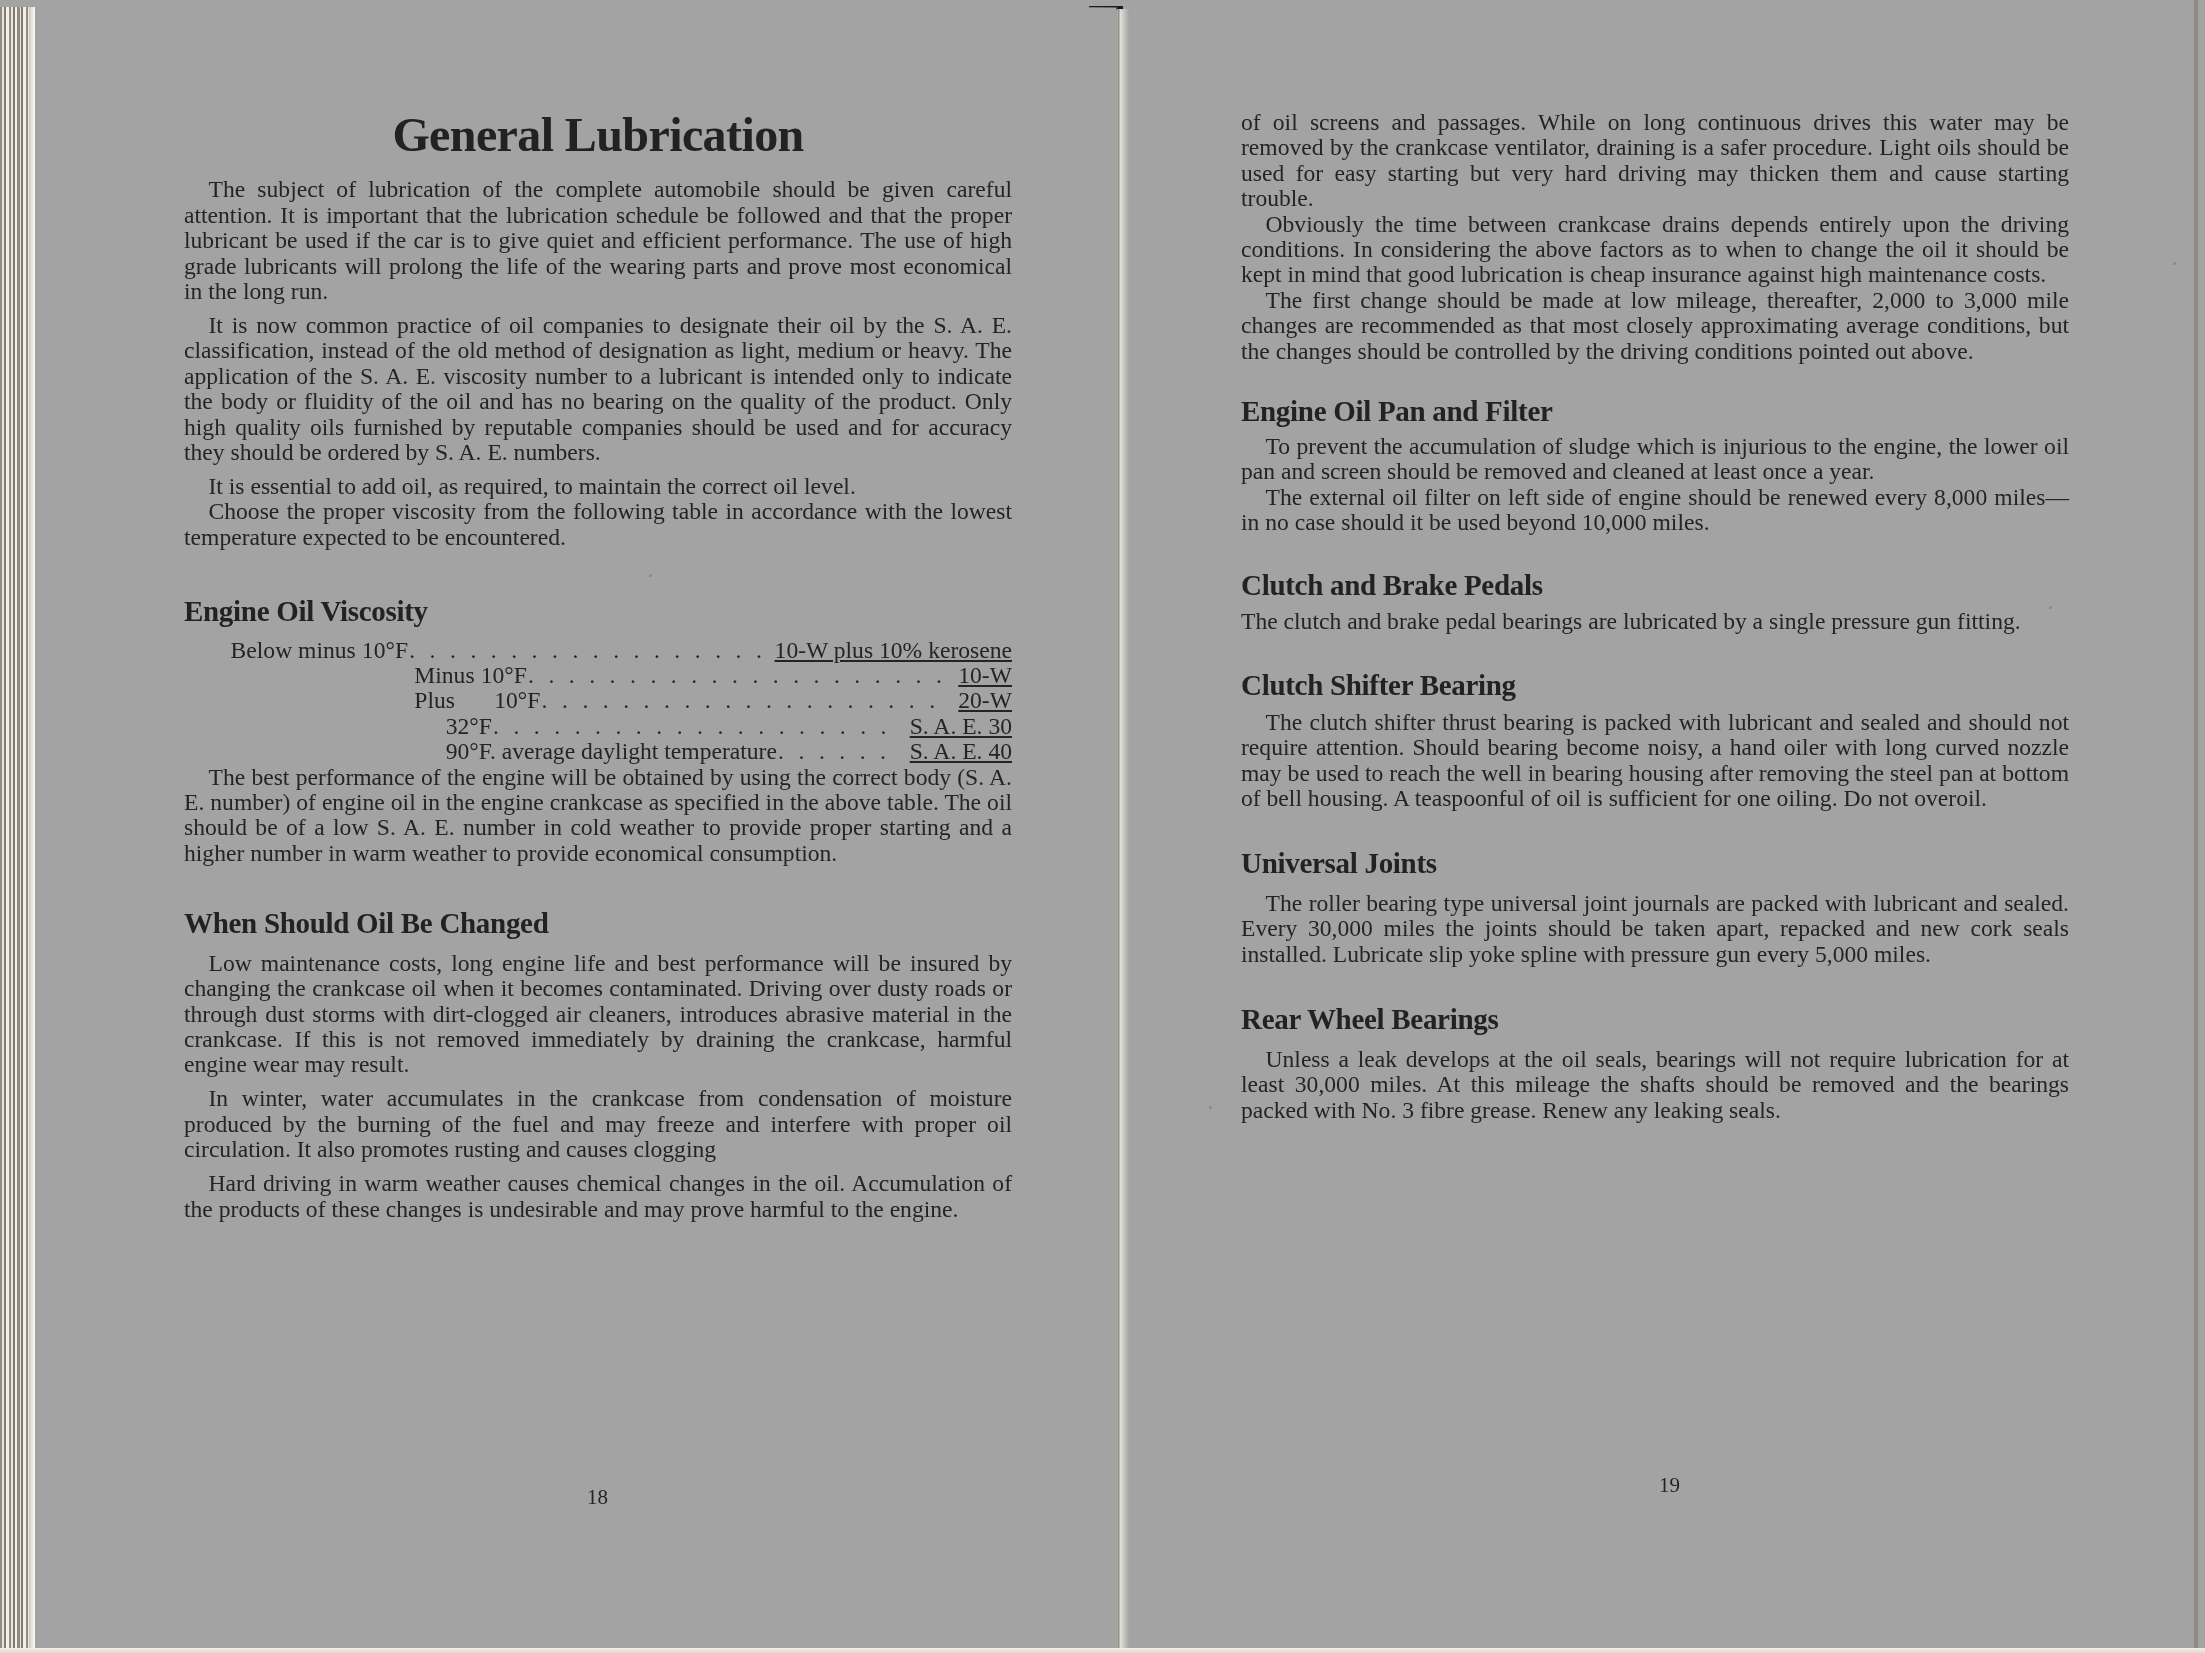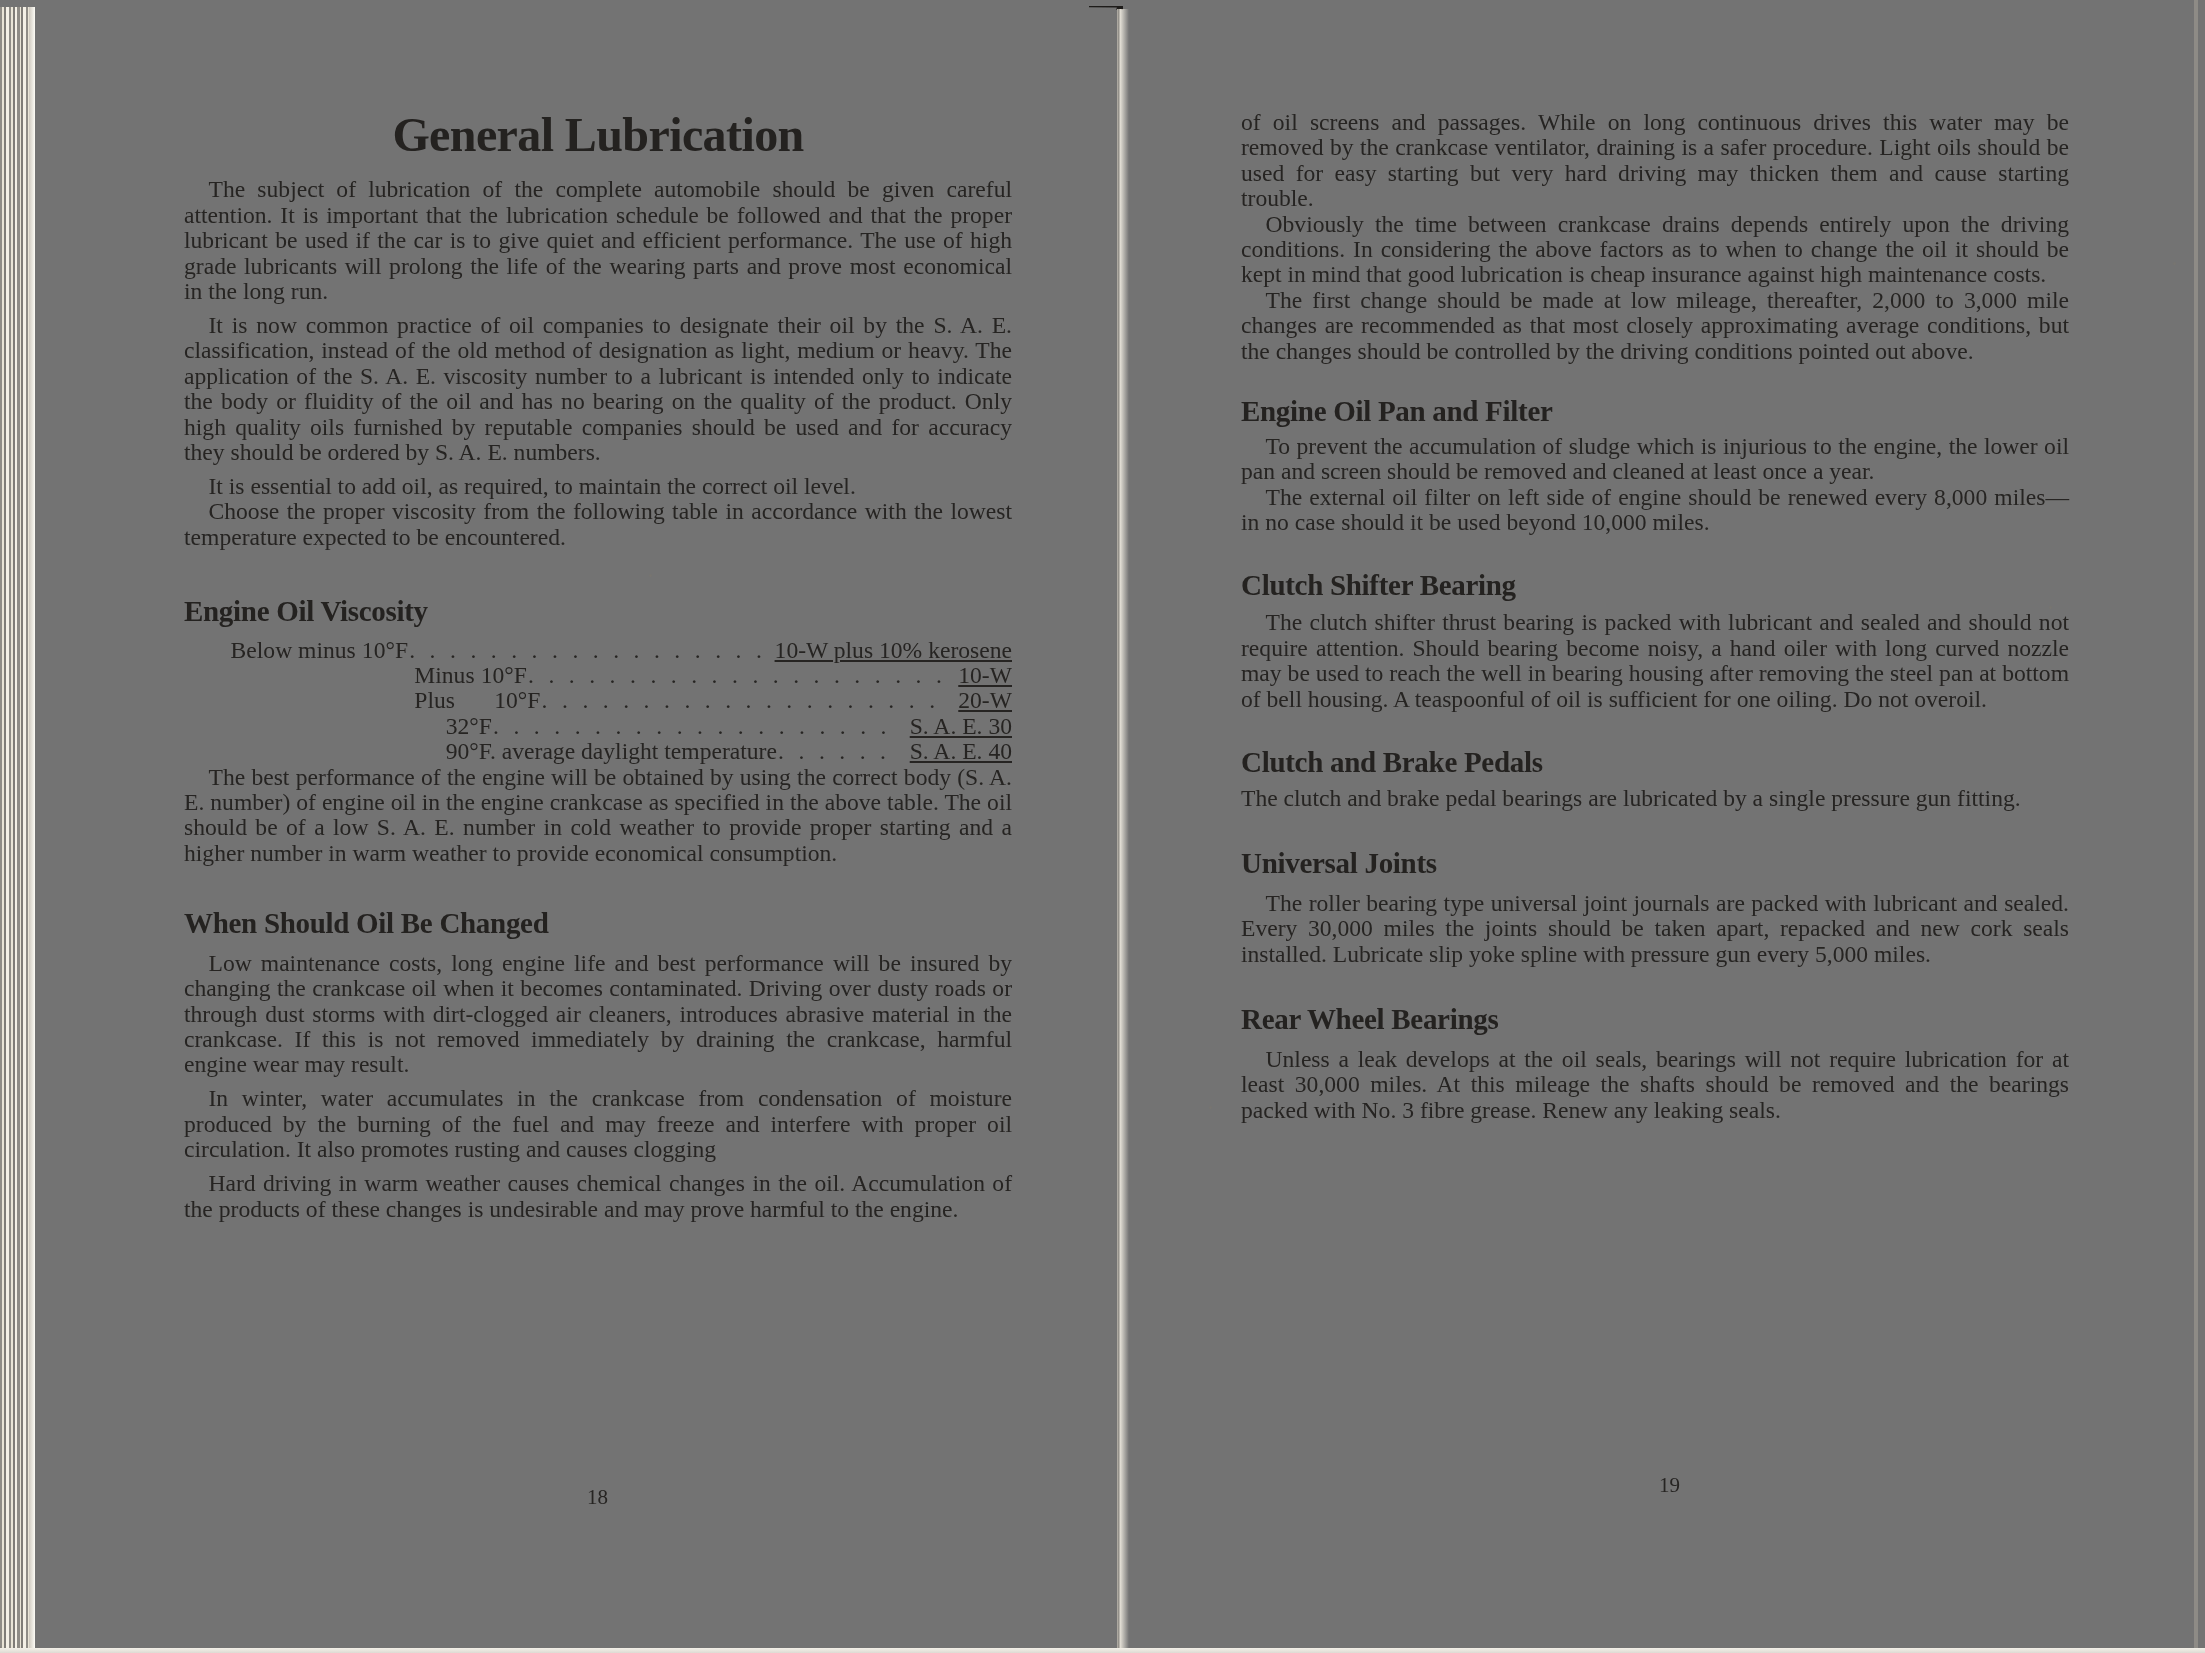--- a/index.html
+++ b/index.html
@@ -2,21 +2,21 @@
 <html style="font-size:9.8px"><head>
 <meta charset="utf-8">
 <style>
   html, body { margin: 0; padding: 0; }
   body {
     width: 2205px; height: 1654px; position: relative; overflow: hidden;
     background: #fdfcf7;
     font-family: "Liberation Serif", "DejaVu Serif", serif;
     color: #262422;
   }
-  .spread { position: absolute; left: 0; top: 0; width: 2205px; height: 1654px; background: #737373; }
+  .spread { position: absolute; left: 0; top: 0; width: 2205px; height: 1654px; background: #a3a3a3; }
   .page-edge-left {
     position: absolute; left: 0; top: 7.4px; width: 29px; height: 1647px;
     background: repeating-linear-gradient(90deg, #8f8c86 0px, #8f8c86 2.5px, #e9e4d6 2.5px, #e9e4d6 4.3px, #7f7c77 4.3px, #7f7c77 6.1px, #f4f0e6 6.1px, #f4f0e6 8.6px);
     border-radius: 0 0 0 8.6px;
   }
   .page-edge-left::after {
     content: ""; position: absolute; left: 29px; top: 0; width: 6.1px; height: 100%;
     background: linear-gradient(90deg, #cfcac0, #fdfcf6);
   }
   .gutter {
@@ -165,27 +165,27 @@
       <p class="para">The first change should be made at low mileage, thereafter, 2,000 to 3,000 mile changes are recommended as that most closely approximating average conditions, but the changes should be controlled by the driving conditions pointed out above.</p>
     </div>
 
     <div style="margin-top:29px;">
       <h2 class="section-heading">Engine Oil Pan and Filter</h2>
       <p class="para" style="margin-top:3.7px">To prevent the accumulation of sludge which is injurious to the engine, the lower oil pan and screen should be removed and cleaned at least once a year.</p>
       <p class="para">The external oil filter on left side of engine should be renewed every 8,000 miles—in no case should it be used beyond 10,000 miles.</p>
     </div>
 
     <div style="margin-top:32px;">
-      <h2 class="section-heading">Clutch Shifter Bearing</h2>
-      <p class="para" style="margin-top:6.1px">The clutch shifter thrust bearing is packed with lubricant and sealed and should not require attention. Should bearing become noisy, a hand oiler with long curved nozzle may be used to reach the well in bearing housing after removing the steel pan at bottom of bell housing. A teaspoonful of oil is sufficient for one oiling. Do not overoil.</p>
+      <h2 class="section-heading">Clutch and Brake Pedals</h2>
+      <p class="para noindent" style="margin-top:4.9px">The clutch and brake pedal bearings are lubricated by a single pressure gun fitting.</p>
     </div>
 
     <div style="margin-top:32px;">
-      <h2 class="section-heading">Clutch and Brake Pedals</h2>
-      <p class="para noindent" style="margin-top:4.9px">The clutch and brake pedal bearings are lubricated by a single pressure gun fitting.</p>
+      <h2 class="section-heading">Clutch Shifter Bearing</h2>
+      <p class="para" style="margin-top:6.1px">The clutch shifter thrust bearing is packed with lubricant and sealed and should not require attention. Should bearing become noisy, a hand oiler with long curved nozzle may be used to reach the well in bearing housing after removing the steel pan at bottom of bell housing. A teaspoonful of oil is sufficient for one oiling. Do not overoil.</p>
     </div>
 
     <div style="margin-top:34px;">
       <h2 class="section-heading">Universal Joints</h2>
       <p class="para" style="margin-top:8.6px">The roller bearing type universal joint journals are packed with lubricant and sealed. Every 30,000 miles the joints should be taken apart, repacked and new cork seals installed. Lubricate slip yoke spline with pressure gun every 5,000 miles.</p>
     </div>
 
 
     <div style="margin-top:34px;">
       <h2 class="section-heading">Rear Wheel Bearings</h2>

